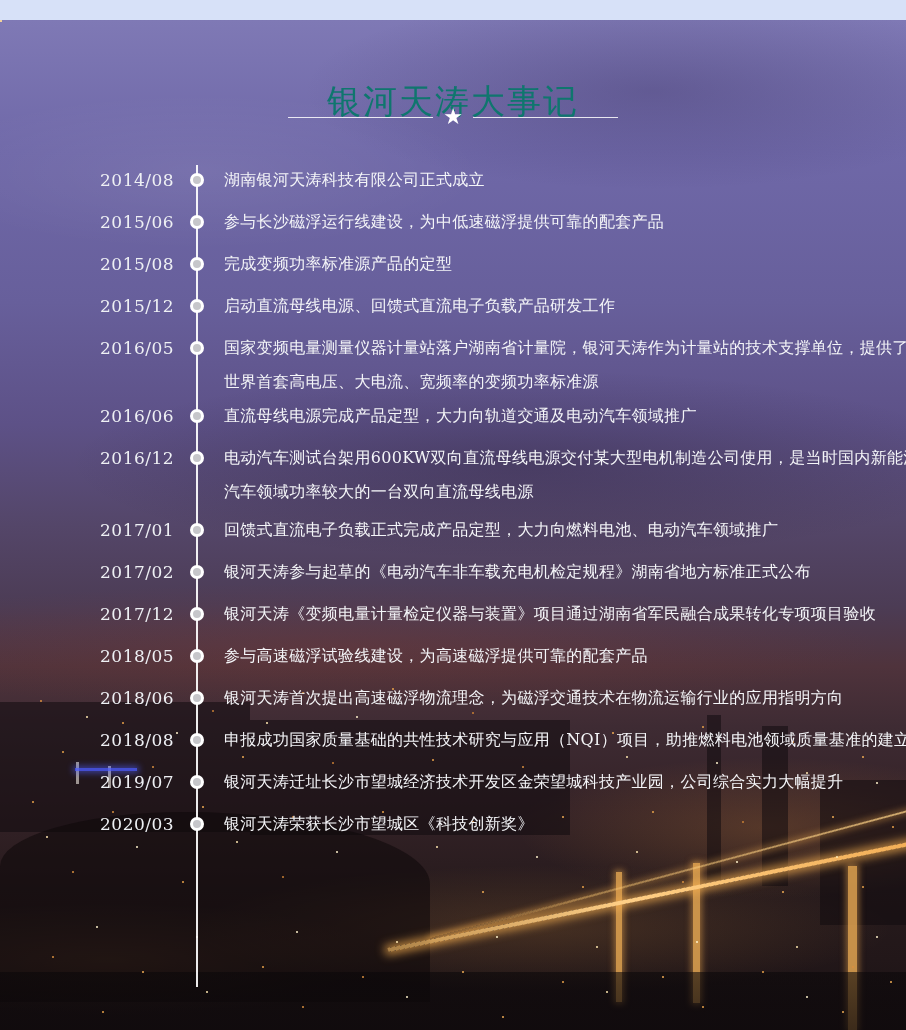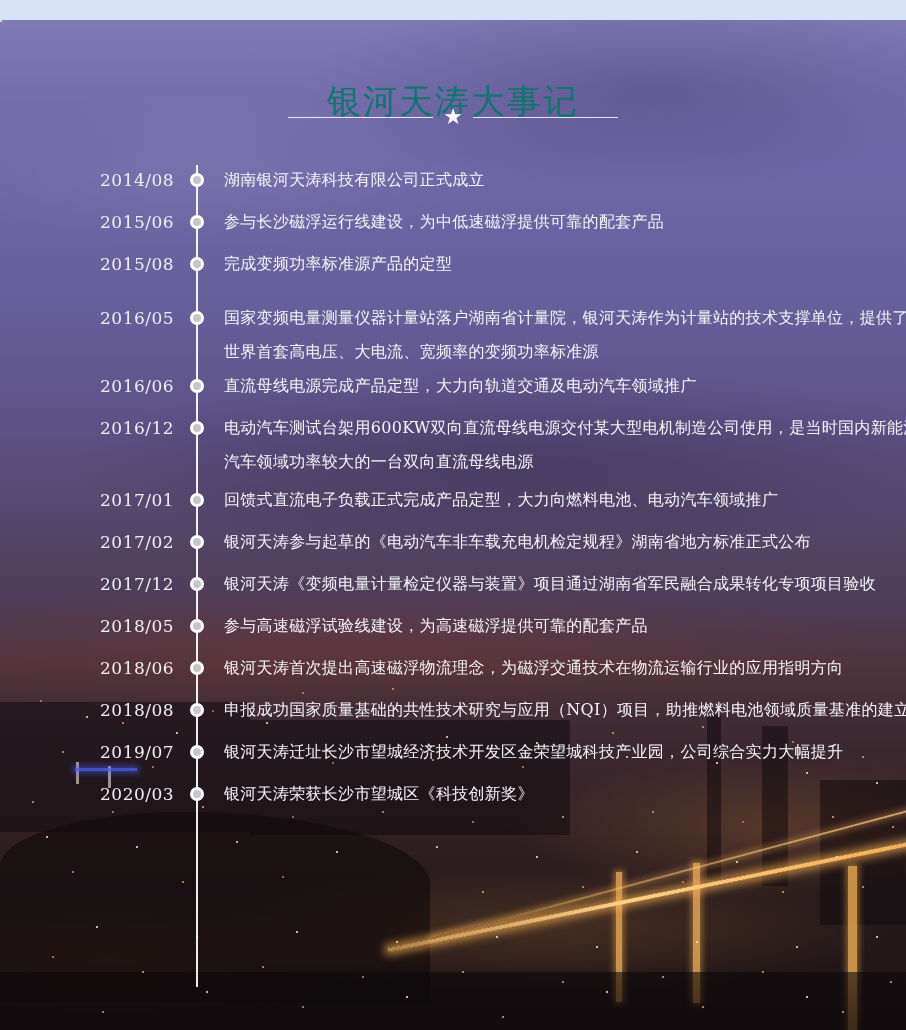--- a/index.html
+++ b/index.html
@@ -149,21 +149,28 @@
       </div>
       <div class="ttext">参与长沙磁浮运行线建设，为中低速磁浮提供可靠的配套产品</div>
     </div>
     <div class="trow">
       <div class="tdate">2015/08</div>
       <div class="tdotcol">
         <span class="tdot"></span>
       </div>
       <div class="ttext">完成变频功率标准源产品的定型</div>
     </div>
-    <div class="trow" style="margin-bottom: 0px; margin-top: 12px;">
+    <div class="trow">
+      <div class="tdate">2015/12</div>
+      <div class="tdotcol">
+        <span class="tdot"></span>
+      </div>
+      <div class="ttext">启动直流母线电源、回馈式直流电子负载产品研发工作</div>
+    </div>
+    <div class="trow" style="margin-bottom: 0px;">
       <div class="tdate">2016/05</div>
       <div class="tdotcol">
         <span class="tdot"></span>
       </div>
       <div class="ttext">国家变频电量测量仪器计量站落户湖南省计量院，银河天涛作为计量站的技术支撑单位，提供了世界首套高电压、大电流、宽频率的变频功率标准源</div>
     </div>
     <div class="trow">
       <div class="tdate">2016/06</div>
       <div class="tdotcol">
         <span class="tdot"></span>

